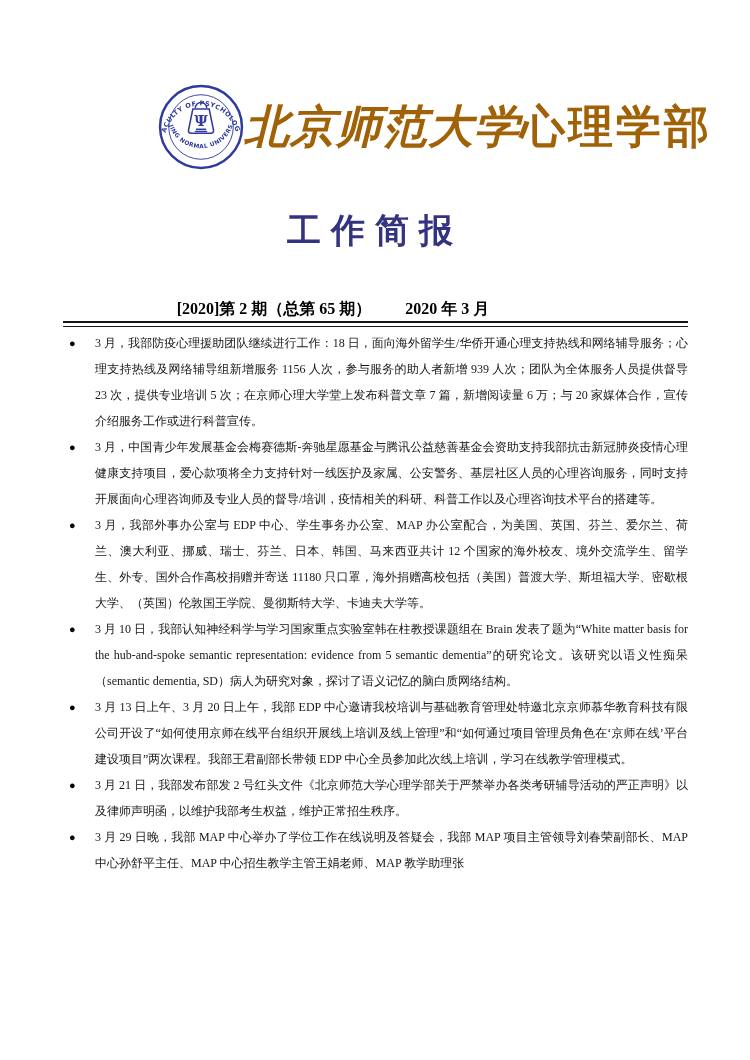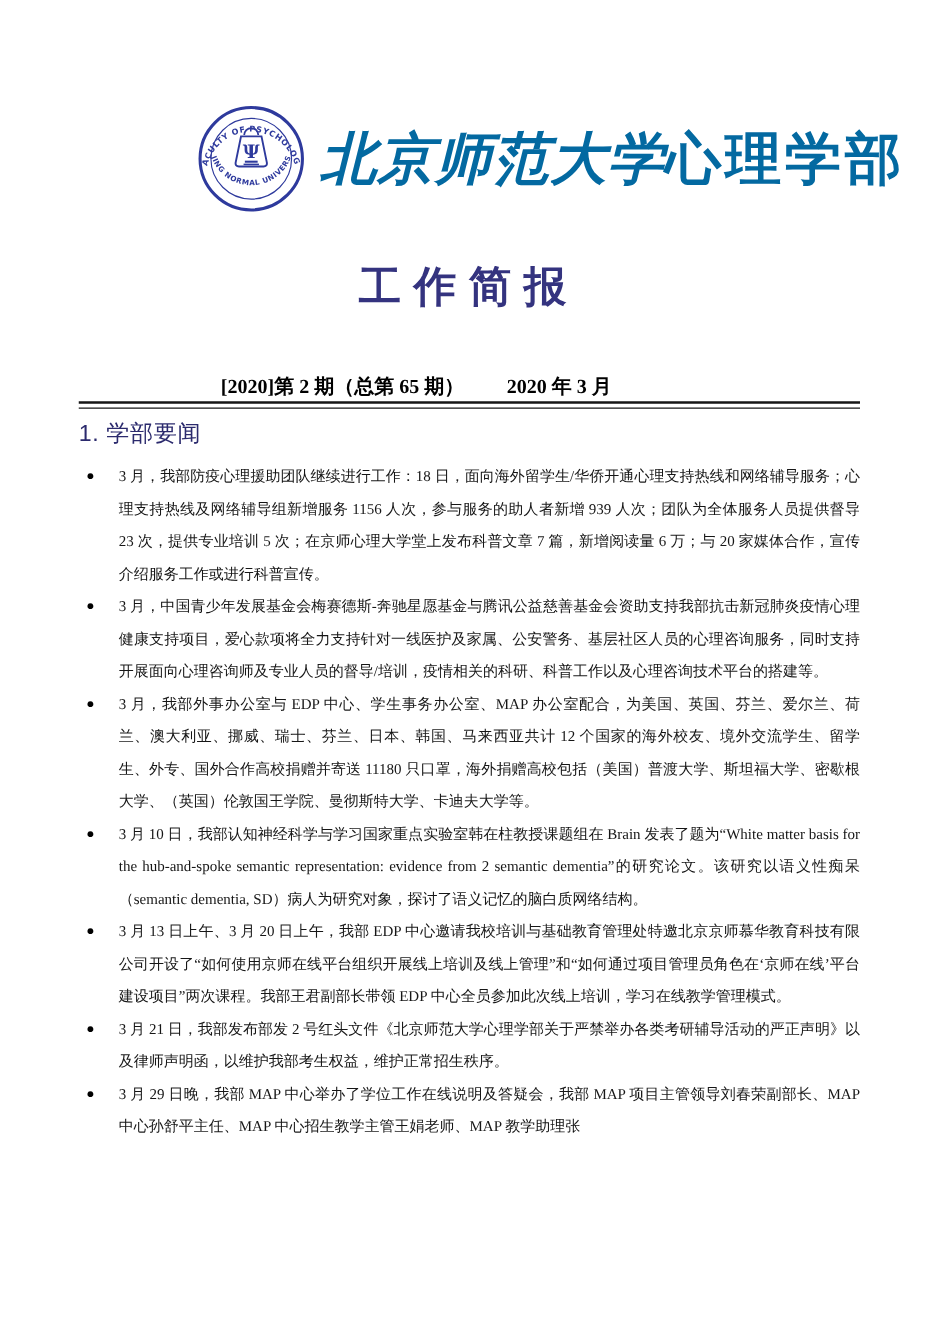--- a/index.html
+++ b/index.html
@@ -5,21 +5,21 @@
   html,body{margin:0;padding:0;background:#ffffff;}
   body{
     width:750px;height:1060px;position:relative;overflow:hidden;
     font-family:"Liberation Serif","DejaVu Serif",serif;color:#161616;
   }
   .page{position:absolute;inset:0;background:#fff;}
 
   
   .masthead{position:absolute;top:84px;left:158px;display:flex;align-items:center;}
   .seal{flex:none;}
-  .logo-text{margin-left:12px;white-space:nowrap;color:#0369a1;font-weight:bold;
+  .logo-text{white-space:nowrap;color:#a16207;font-weight:bold;
     font-size:45px;line-height:1;letter-spacing:1px;}
   .logo-script{font-family:"DejaVu Serif","Liberation Serif",serif;font-style:italic;}
   .logo-bold{font-family:"DejaVu Sans","Liberation Sans",sans-serif;letter-spacing:3px;}
 
   
   .title{position:absolute;top:212px;left:0;width:750px;margin:0;text-align:center;
     font-size:34px;font-weight:bold;color:#34337f;letter-spacing:10px;line-height:1.1;}
   .issue-line{position:absolute;top:299px;left:0;width:666px;text-align:center;
     font-size:16px;font-weight:bold;color:#000;}
   .issue-gap{display:inline-block;width:34px;}
@@ -70,39 +70,38 @@
   <h1 class="title">工作简报</h1>
 
   <div class="issue-line">
     <span>[2020]第 2 期（总第 65 期）</span><span class="issue-gap"></span><span>2020 年 3 月</span>
   </div>
 
   <div class="rule"></div>
 
   <main class="content">
 
-    <h2 class="section-heading">1. 学部要闻</h2>
 
     <div class="bullet">
       <span class="marker">●</span>
       <p>3 月，我部防疫心理援助团队继续进行工作：18 日，面向海外留学生/华侨开通心理支持热线和网络辅导服务；心理支持热线及网络辅导组新增服务 1156 人次，参与服务的助人者新增 939 人次；团队为全体服务人员提供督导 23 次，提供专业培训 5 次；在京师心理大学堂上发布科普文章 7 篇，新增阅读量 6 万；与 20 家媒体合作，宣传介绍服务工作或进行科普宣传。</p>
     </div>
     <div class="bullet">
       <span class="marker">●</span>
       <p>3 月，中国青少年发展基金会梅赛德斯-奔驰星愿基金与腾讯公益慈善基金会资助支持我部抗击新冠肺炎疫情心理健康支持项目，爱心款项将全力支持针对一线医护及家属、公安警务、基层社区人员的心理咨询服务，同时支持开展面向心理咨询师及专业人员的督导/培训，疫情相关的科研、科普工作以及心理咨询技术平台的搭建等。</p>
     </div>
     <div class="bullet">
       <span class="marker">●</span>
       <p>3 月，我部外事办公室与 EDP 中心、学生事务办公室、MAP 办公室配合，为美国、英国、芬兰、爱尔兰、荷兰、澳大利亚、挪威、瑞士、芬兰、日本、韩国、马来西亚共计 12 个国家的海外校友、境外交流学生、留学生、外专、国外合作高校捐赠并寄送 11180 只口罩，海外捐赠高校包括（美国）普渡大学、斯坦福大学、密歇根大学、（英国）伦敦国王学院、曼彻斯特大学、卡迪夫大学等。</p>
     </div>
 
 
     <div class="bullet">
       <span class="marker">●</span>
-      <p>3 月 10 日，我部认知神经科学与学习国家重点实验室韩在柱教授课题组在 Brain 发表了题为“White matter basis for the hub-and-spoke semantic representation: evidence from 2 semantic dementia”的研究论文。该研究以语义性痴呆（semantic dementia, SD）病人为研究对象，探讨了语义记忆的脑白质网络结构。</p>
+      <p>3 月 10 日，我部认知神经科学与学习国家重点实验室韩在柱教授课题组在 Brain 发表了题为“White matter basis for the hub-and-spoke semantic representation: evidence from 5 semantic dementia”的研究论文。该研究以语义性痴呆（semantic dementia, SD）病人为研究对象，探讨了语义记忆的脑白质网络结构。</p>
     </div>
     <div class="bullet">
       <span class="marker">●</span>
       <p>3 月 13 日上午、3 月 20 日上午，我部 EDP 中心邀请我校培训与基础教育管理处特邀北京京师慕华教育科技有限公司开设了“如何使用京师在线平台组织开展线上培训及线上管理”和“如何通过项目管理员角色在‘京师在线’平台建设项目”两次课程。我部王君副部长带领 EDP 中心全员参加此次线上培训，学习在线教学管理模式。</p>
     </div>
     <div class="bullet">
       <span class="marker">●</span>
       <p>3 月 21 日，我部发布部发 2 号红头文件《北京师范大学心理学部关于严禁举办各类考研辅导活动的严正声明》以及律师声明函，以维护我部考生权益，维护正常招生秩序。</p>
     </div>
     <div class="bullet">

